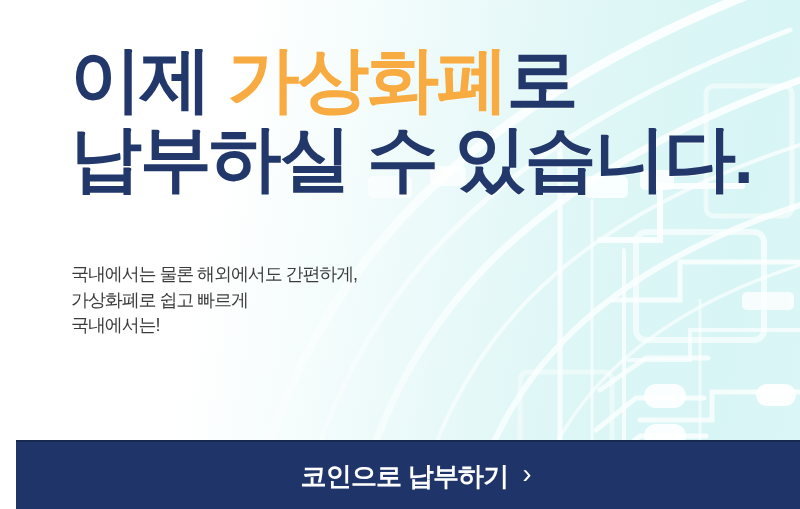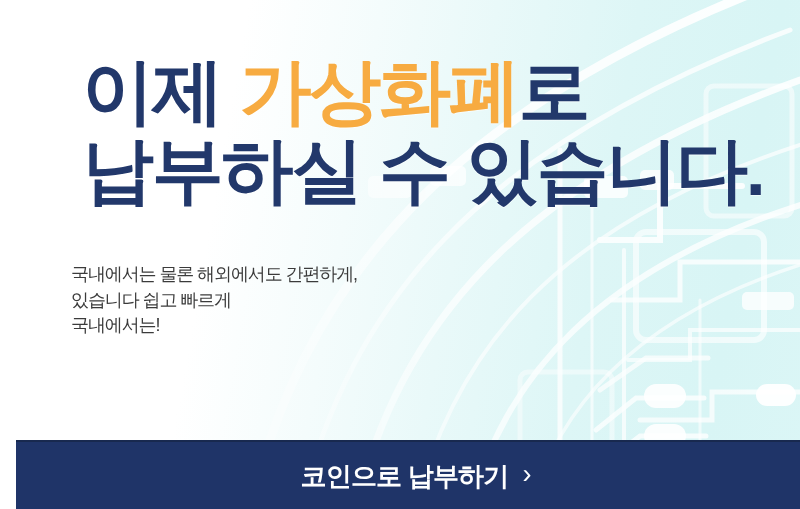--- a/index.html
+++ b/index.html
@@ -50,21 +50,21 @@
     left: 0;
     top: 0;
     width: 800px;
     height: 440px;
   }
 
   .headline {
     position: absolute;
     left: 70px;
     top: 44px;
-    margin: 12px;
+    margin: 0;
     padding: 0;
     font-size: 72px;
     line-height: 0.98;
     font-weight: 700;
     letter-spacing: -2.2px;
     color: #22386b;
     white-space: nowrap;
     text-shadow: 0 1px 0 rgba(255,255,255,0.55);
   }
   .headline .ln {
@@ -192,21 +192,21 @@
 
   <div class="content">
 
     <h1 class="headline">
       <span class="ln ln1"><span class="hl-navy">이제 </span><span class="hl-amber">가상화폐</span><span class="hl-navy">로</span></span>
       <span class="ln ln2">납부하실 수 있습니다.</span>
     </h1>
 
     <p class="subhead">
       <span class="sl">국내에서는 물론 해외에서도 간편하게,</span>
-      <span class="sl">있습니다 쉽고 빠르게</span>
+      <span class="sl">가상화폐로 쉽고 빠르게</span>
       <span class="sl">국내에서는!</span>
     </p>
 
   </div>
 
   <div class="cta-bar" role="button" tabindex="0">
     <span class="cta-inner">
       <span class="cta-label">코인으로 납부하기</span>
       <span class="cta-chevron">›</span>
     </span>

